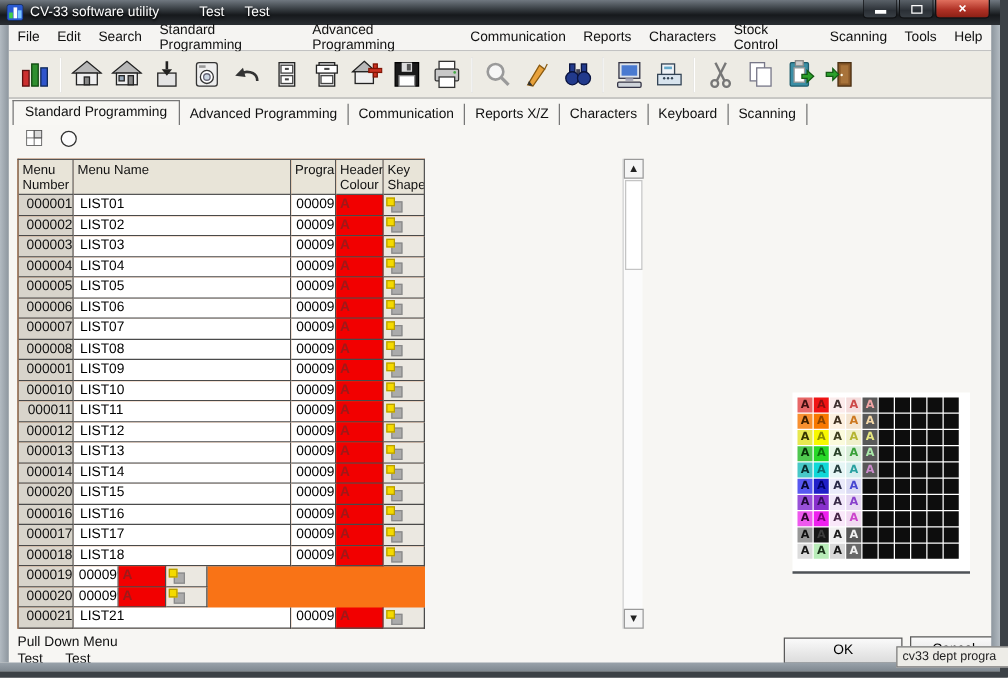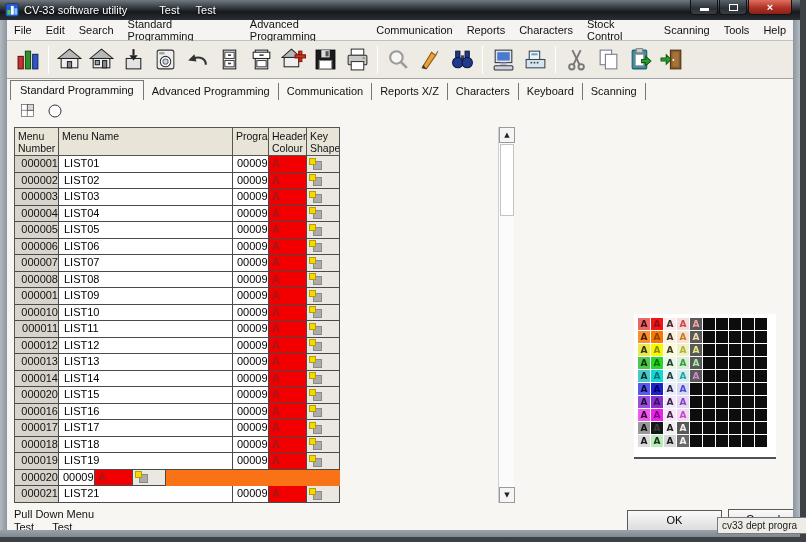--- a/index.html
+++ b/index.html
@@ -587,21 +587,20 @@
           <div class="td c3" style="background: rgb(242, 0, 0); color: rgb(160, 24, 24);">A</div>
           <div class="td c4">
             <div class="keyshape">
               <div class="k2"></div>
               <div class="k1"></div>
             </div>
           </div>
         </div>
         <div class="trow">
           <div class="td c0">000019</div>
-          <div class="td c1">LIST19</div>
           <div class="td c2">000099</div>
           <div class="td c3" style="background: rgb(242, 0, 0); color: rgb(160, 24, 24);">A</div>
           <div class="td c4">
             <div class="keyshape">
               <div class="k2"></div>
               <div class="k1"></div>
             </div>
           </div>
         </div>
         <div class="trow">

